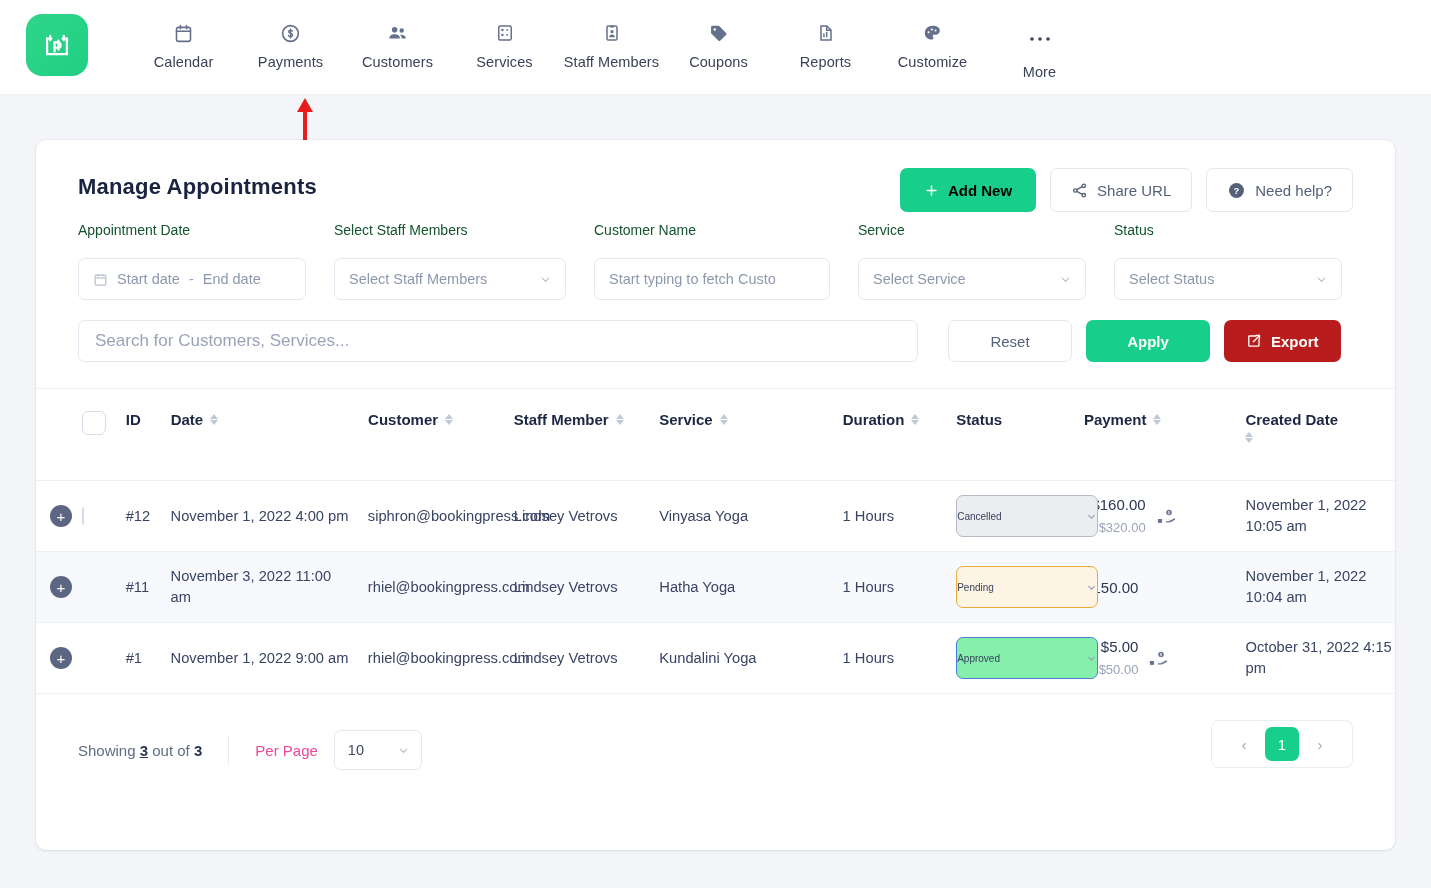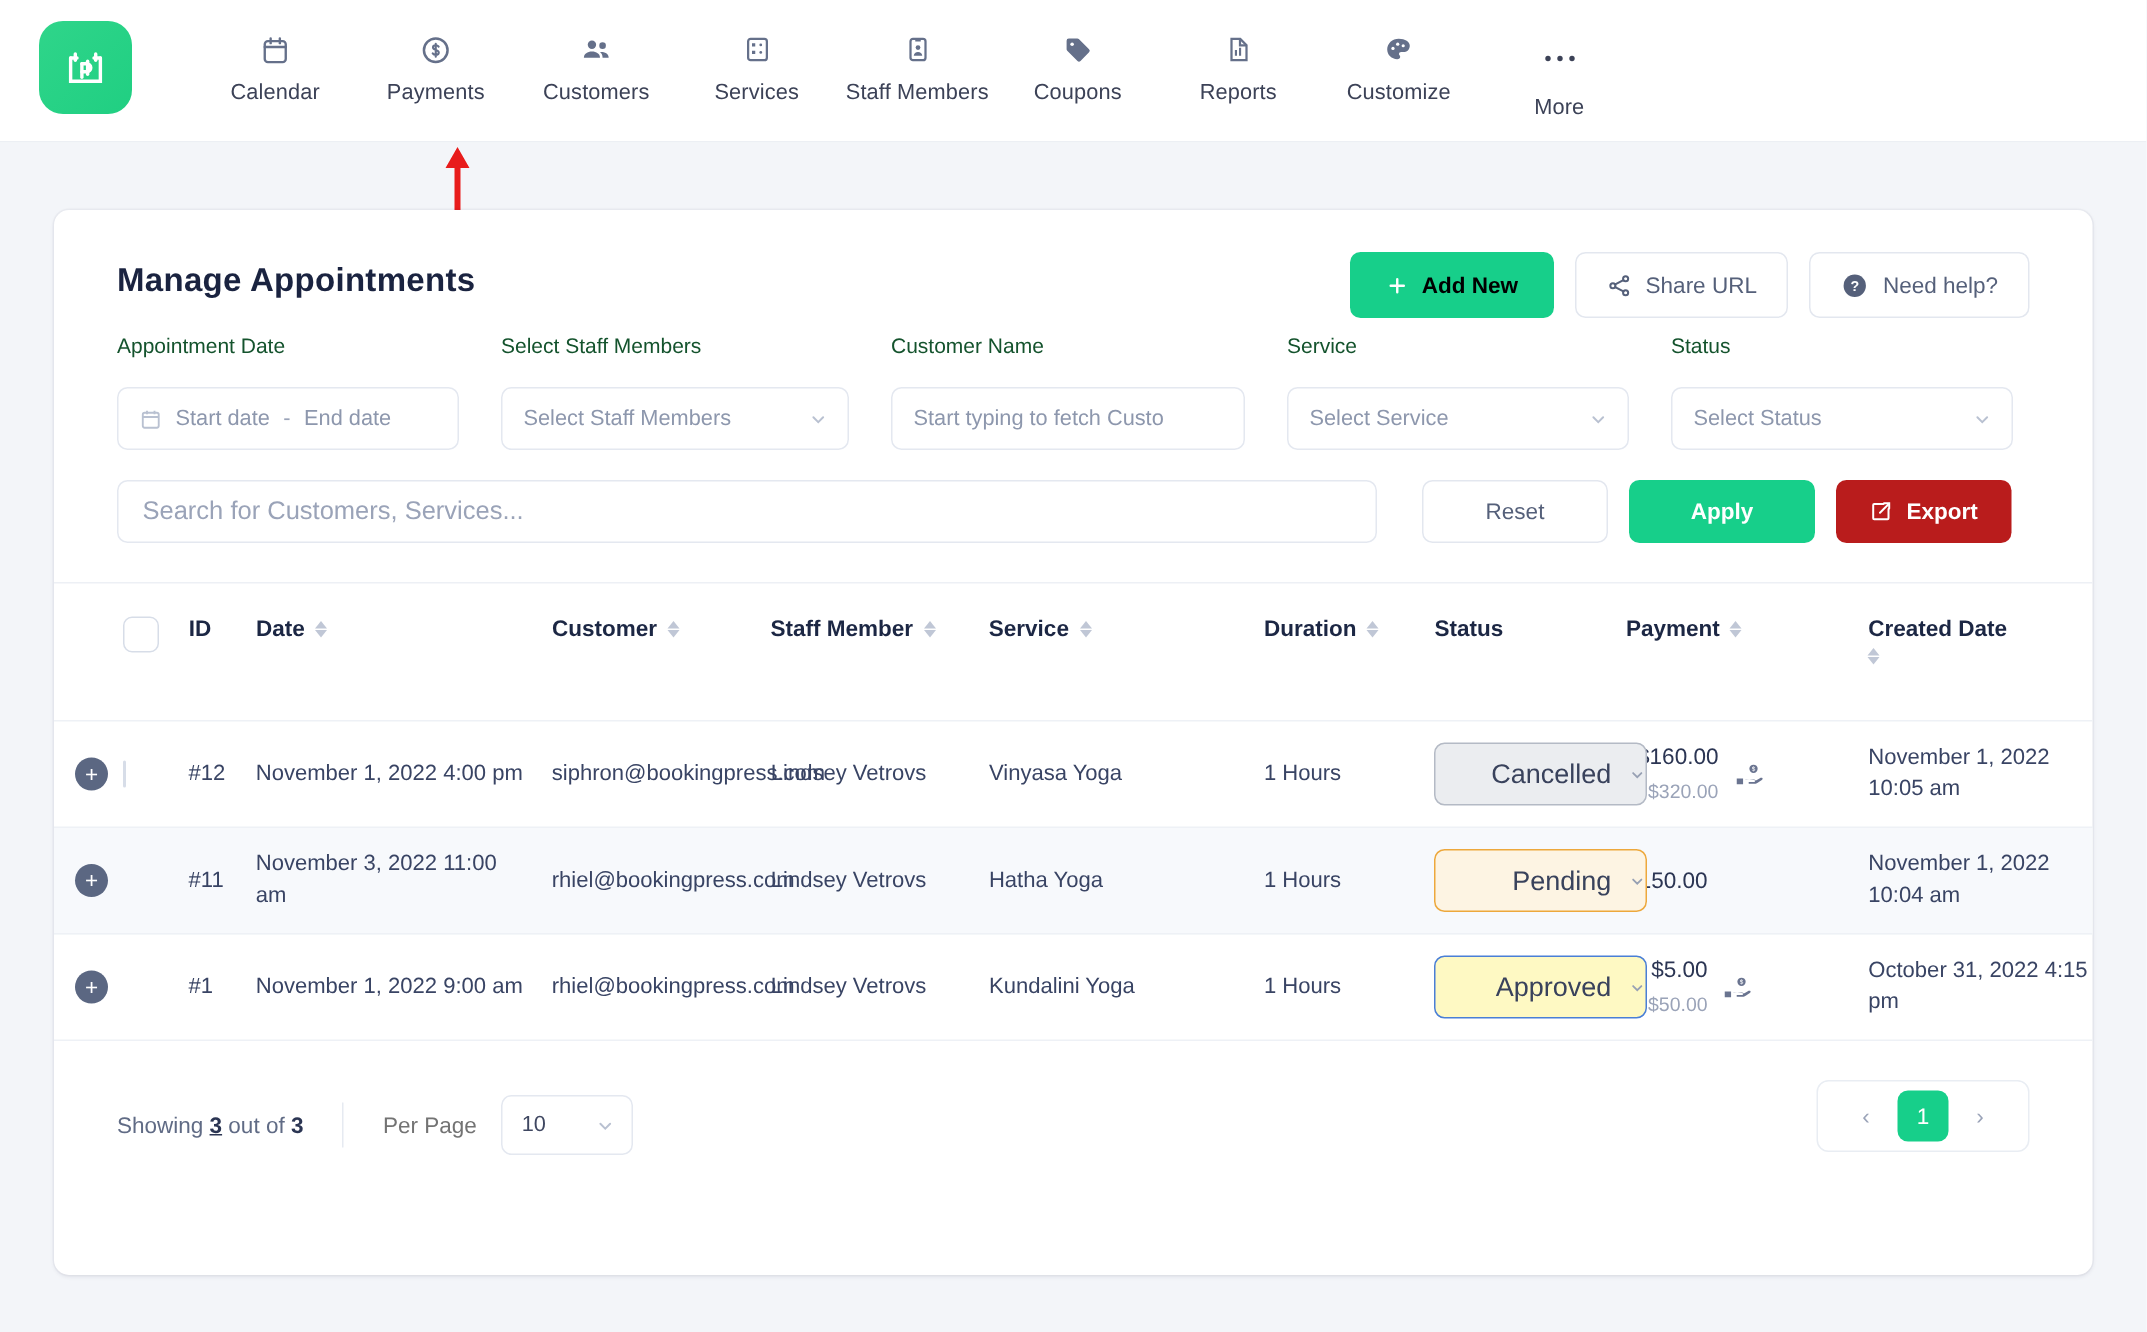--- a/index.html
+++ b/index.html
@@ -130,39 +130,39 @@
     color: #fff; display: flex; align-items: center; justify-content: center;
     font-size: 15px; line-height: 1; cursor: pointer; font-weight: 400;
   }
   .sorter { display:inline-flex; flex-direction: column; gap: 1px; }
   .sorter i { width:0;height:0;border-left:4px solid transparent;border-right:4px solid transparent; display:block;}
   .sorter i.up { border-bottom: 5px solid #c0c7d6; }
   .sorter i.dn { border-top: 5px solid #c0c7d6; }
 
   .statusbtn {
     width: 142px; height: 42px; border-radius: 7px; display: flex; align-items:center;
-    justify-content: flex-end; gap: 12px; font-size: 18px; cursor: pointer; position: relative;
+    justify-content: space-between; gap: 12px; font-size: 10px; cursor: pointer; position: relative;
   }
   .statusbtn .scv { color: #98a1b4; font-size: 11px; }
   .st-cancelled { background: #ebedf0; border: 1px solid #b4bac5; color: #3a4considerable; color:#39425c; }
   .st-pending   { background: #fdf4e3; border: 1px solid #eda83c; color: #39425c; }
-  .st-approved  { background: #fef9c3; border: 1px solid #4a7fd6; color: #39425c; }
+  .st-approved  { background: #86efac; border: 1px solid #4a7fd6; color: #39425c; }
 
   .paycell { display: flex; align-items: center; gap: 10px; }
   .payamts { text-align: right; }
   .payamts .big { font-size: 15px; color: #2b3553; }
   .payamts .small { font-size: 13px; color: #9aa3b8; margin-top: 2px; }
 
   
   .tfoot { display: flex; align-items: center; padding: 36px 42px 0 42px; position: relative; }
   .showing { font-size: 15px; color: #606b85; }
   .showing b { color: #2b3553; }
   .showing u { color: #2b3553; font-weight: 700; }
   .vdiv { width: 1px; height: 30px; background: #e6eaf1; margin: 0 26px; }
-  .perpage { font-size: 15px; color: #737373; margin-right: 16px; }
+  .perpage { font-size: 15px; color: #ec4899; margin-right: 16px; }
   .ppsel {
     width: 88px; height: 40px; border: 1px solid #e4e8f0; border-radius: 7px;
     display: flex; align-items: center; padding: 0 13px; font-size: 14.5px; color: #3f4761;
     position: relative; cursor: pointer;
   }
   .ppsel .chev { position: absolute; right: 11px; color: #b9c1d1; }
   .pager {
     position: absolute; right: 42px; top: 26px;
     border: 1px solid #e9edf3; border-radius: 8px; height: 48px; width: 142px;
     display: flex; align-items: center; justify-content: center; gap: 10px; background:#fff;

